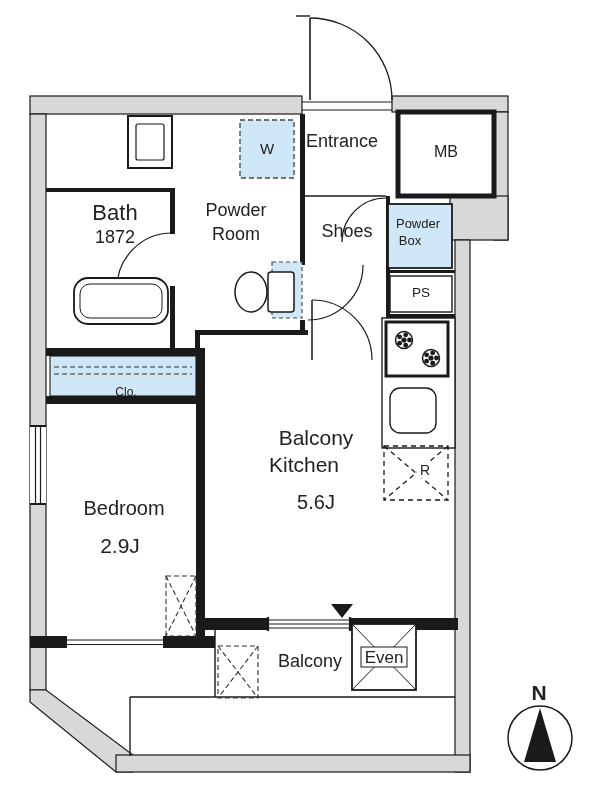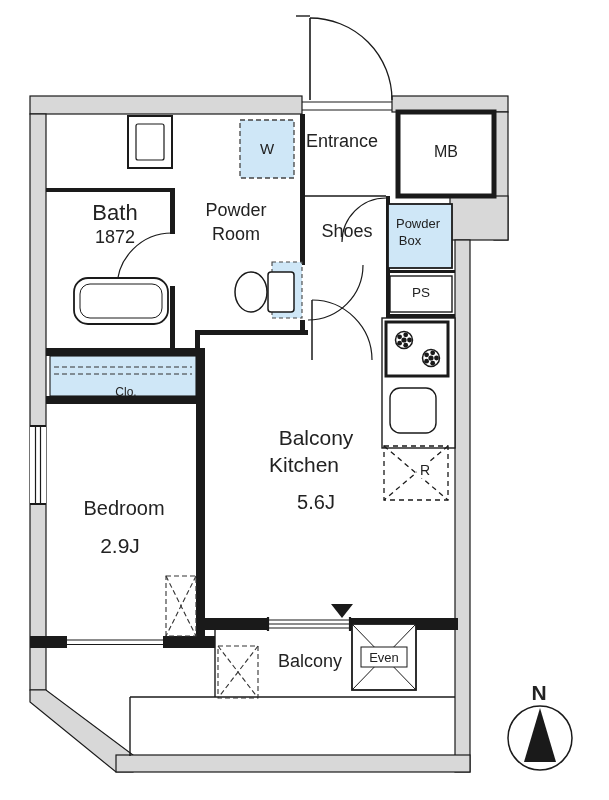--- a/index.html
+++ b/index.html
@@ -194,16 +194,16 @@
 <div class="lbl" style="left:421px;top:293px;font-size:13.5px">PS</div>
 <div class="lbl" style="left:267px;top:148px;font-size:15px">W</div>
 <div class="lbl" style="left:126px;top:392px;font-size:12px">Clo.</div>
 <div class="lbl" style="left:316px;top:437px;font-size:21px">Balcony</div>
 <div class="lbl" style="left:304px;top:464px;font-size:21px">Kitchen</div>
 <div class="lbl" style="left:316px;top:502px;font-size:20px">5.6J</div>
 <div class="lbl" style="left:124px;top:508px;font-size:20px">Bedroom</div>
 <div class="lbl" style="left:120px;top:545px;font-size:21px">2.9J</div>
 <div class="lbl chip" style="left:425px;top:470px;font-size:14px">R</div>
 <div class="lbl" style="left:310px;top:661px;font-size:18px">Balcony</div>
-<div class="lbl" style="left:384px;top:657px;font-size:13px">Even</div>
+<div class="lbl" style="left:384px;top:657px;font-size:17px">Even</div>
 <div class="lbl" style="left:539px;top:692px;font-size:21px;font-weight:600">N</div>
 
 </div>
 
 </body></html>

